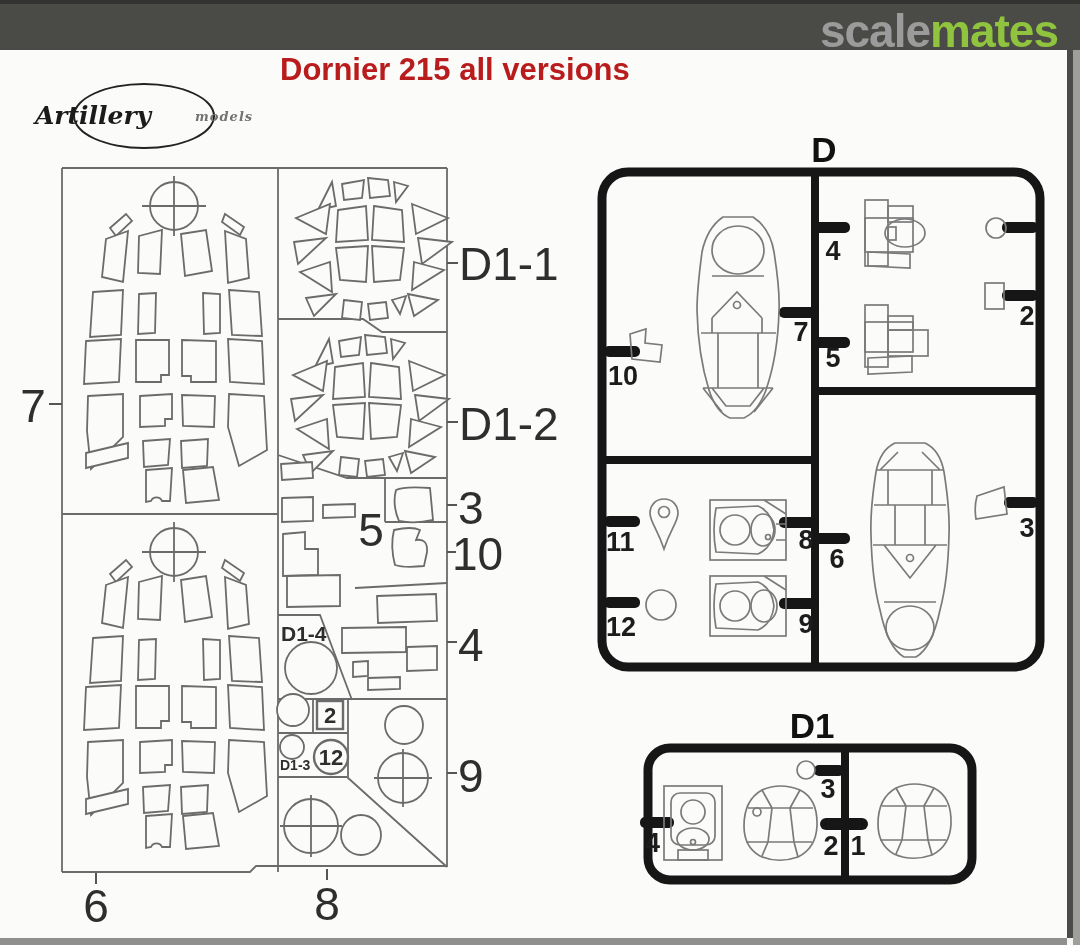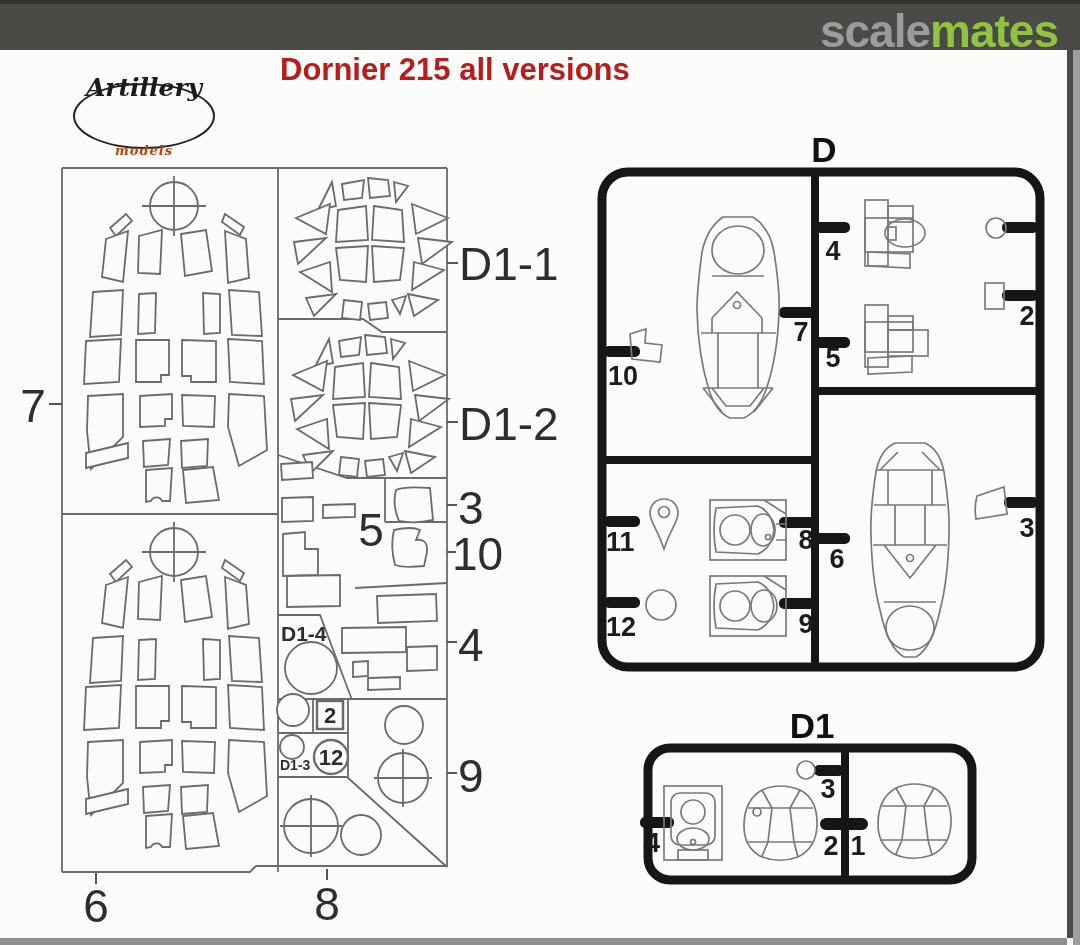--- a/index.html
+++ b/index.html
@@ -17,23 +17,23 @@
   .edge-right-light{position:absolute;right:0;top:50px;bottom:0;width:7px;background:#9e9e9c;}
   .edge-bottom{position:absolute;left:0;right:13px;bottom:0;height:7px;background:#8f8f8d;}
   
   .sheet{position:absolute;left:0;top:50px;width:1067px;height:888px;background:#fbfbfa;}
   
   .title{position:absolute;left:280px;top:52px;width:530px;text-align:left;color:#b91c1c;}
   .title .t1,.title .t2{font-weight:bold;font-size:31px;line-height:36px;}
   .title .t3{font-weight:normal;font-size:30px;line-height:36px;}
   
   .alogo{position:absolute;left:73px;top:83px;width:138px;height:62px;border:2.5px solid #222;
-         border-radius:50%;display:flex;flex-direction:column;align-items:center;justify-content:center;background:#fbfbfa;gap:44px;}
+         border-radius:50%;display:flex;flex-direction:row;align-items:center;justify-content:center;background:#fbfbfa;gap:44px;}
   .alogo .a1{font-family:"DejaVu Serif",serif;font-style:italic;font-weight:bold;font-size:25px;line-height:24px;color:#1b1b1b;}
-  .alogo .a2{font-family:"DejaVu Serif",serif;font-style:italic;font-weight:bold;font-size:13px;line-height:13px;color:#c2410c;letter-spacing:1px;}
+  .alogo .a2{font-family:"DejaVu Serif",serif;font-style:italic;font-weight:bold;font-size:13px;line-height:13px;color:#737373;letter-spacing:1px;}
   svg{position:absolute;left:0;top:50px;}
   
   .ms{stroke:#6b6b6b;stroke-width:1.8;fill:none;}
   .msf{stroke:#6b6b6b;stroke-width:1.8;fill:#fbfbfa;}
   .mlabel{font-family:"Liberation Sans",sans-serif;font-size:46px;fill:#2e2e2e;}
   .mlabel-sm{font-family:"Liberation Sans",sans-serif;font-size:21px;font-weight:bold;fill:#2e2e2e;}
   .mlabel-xs{font-family:"Liberation Sans",sans-serif;font-size:14px;font-weight:bold;fill:#2e2e2e;}
   .mnum{font-family:"Liberation Sans",sans-serif;font-size:22px;font-weight:bold;fill:#2e2e2e;}
   .sprue{stroke:#161616;stroke-width:9;fill:none;}
   .sprue-thin{stroke:#161616;stroke-width:8;fill:none;}

